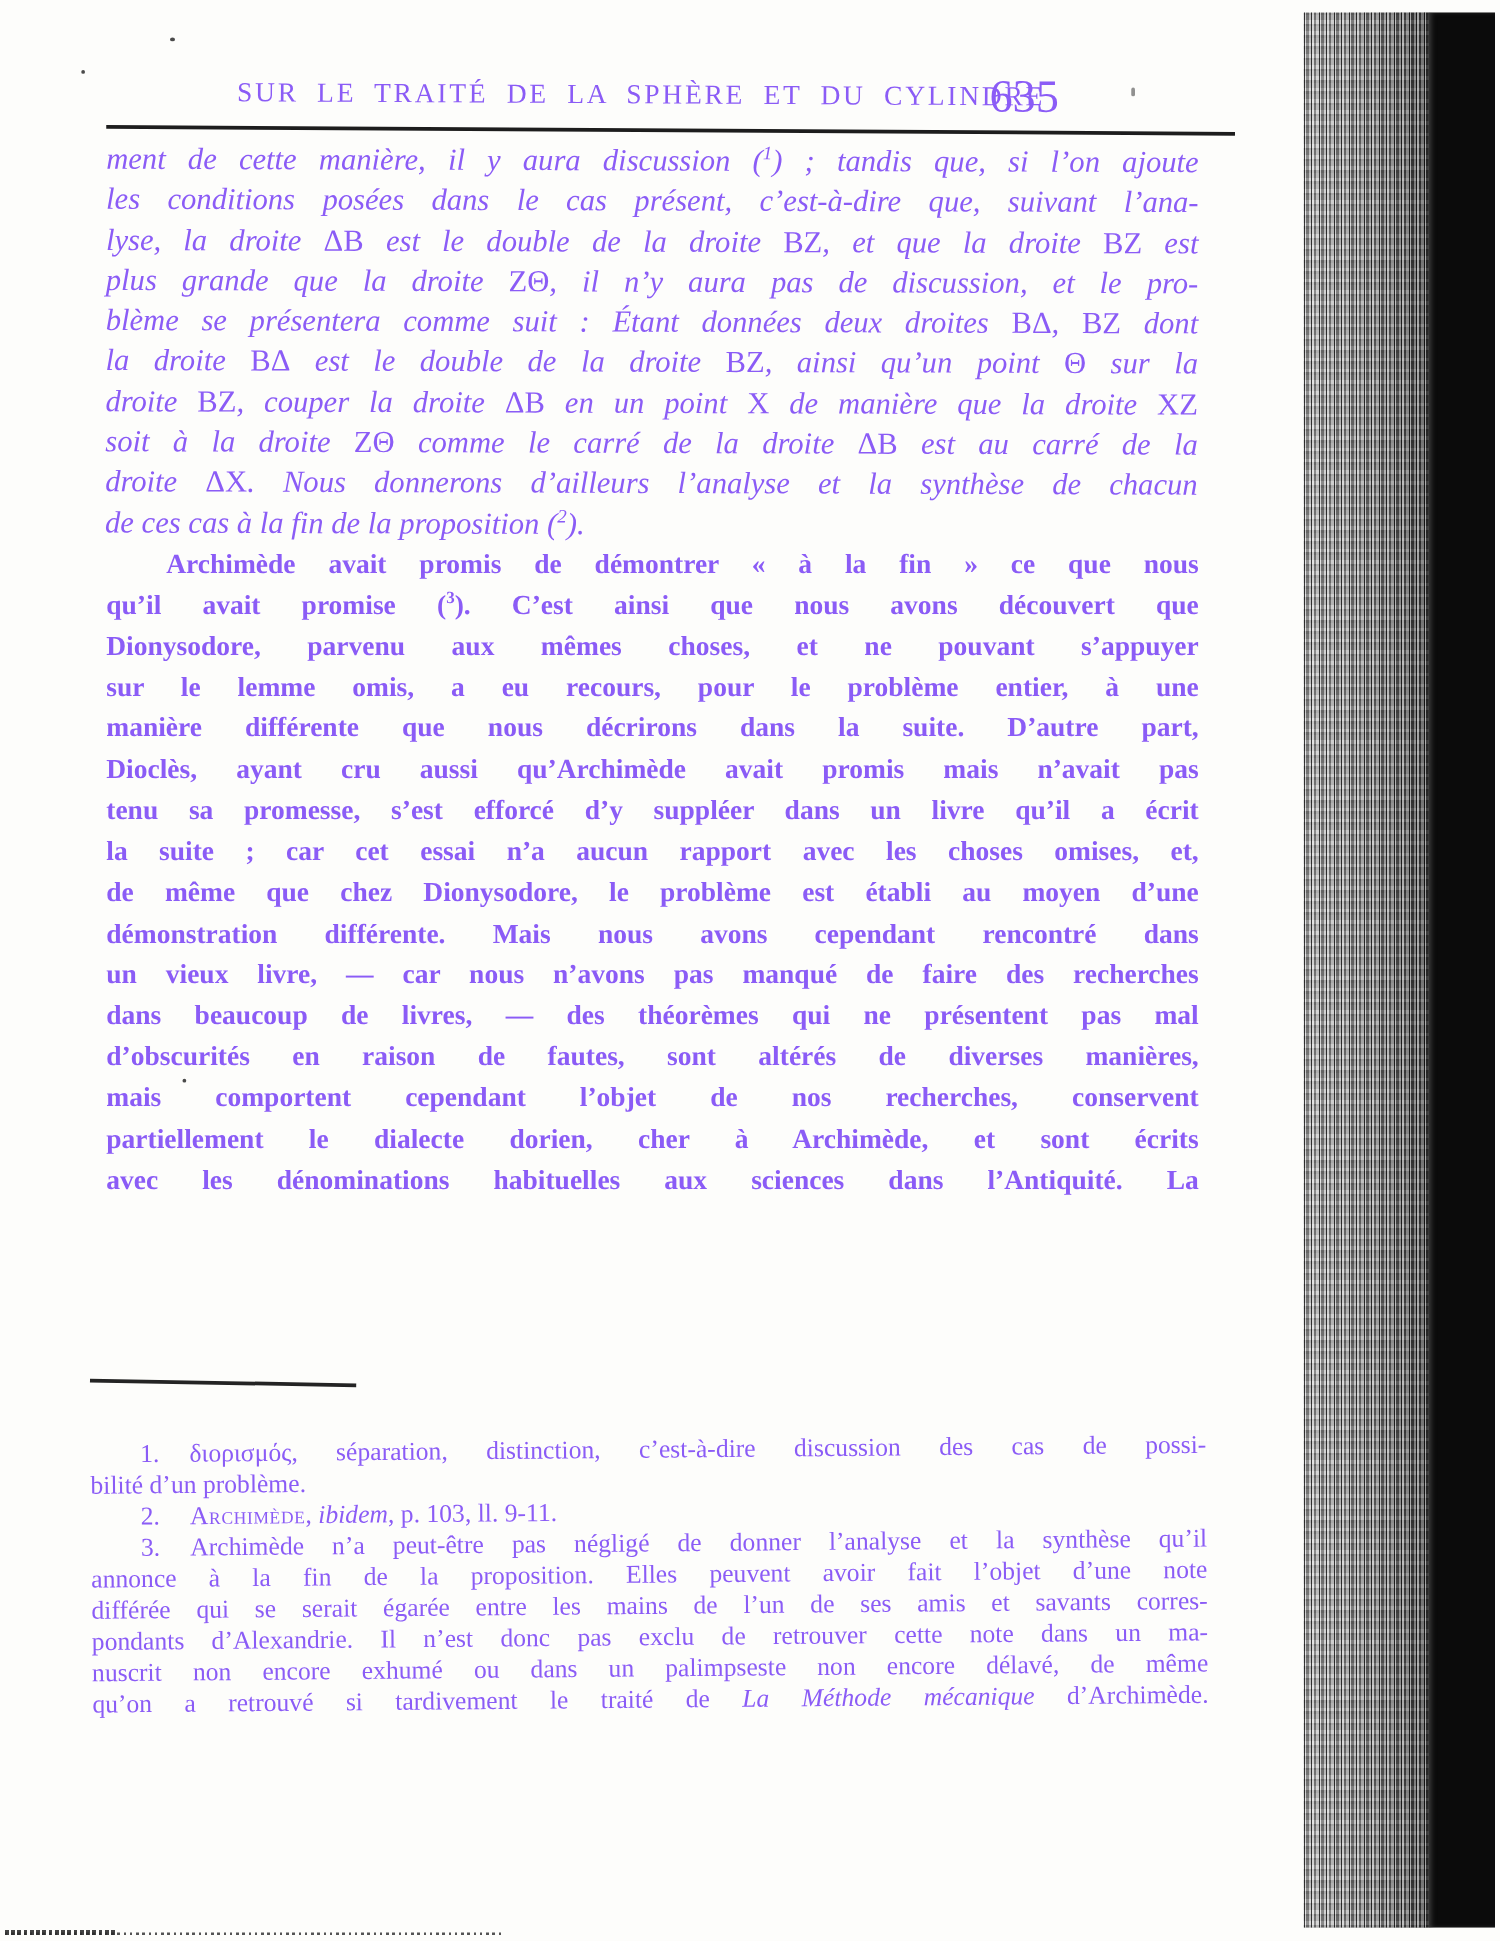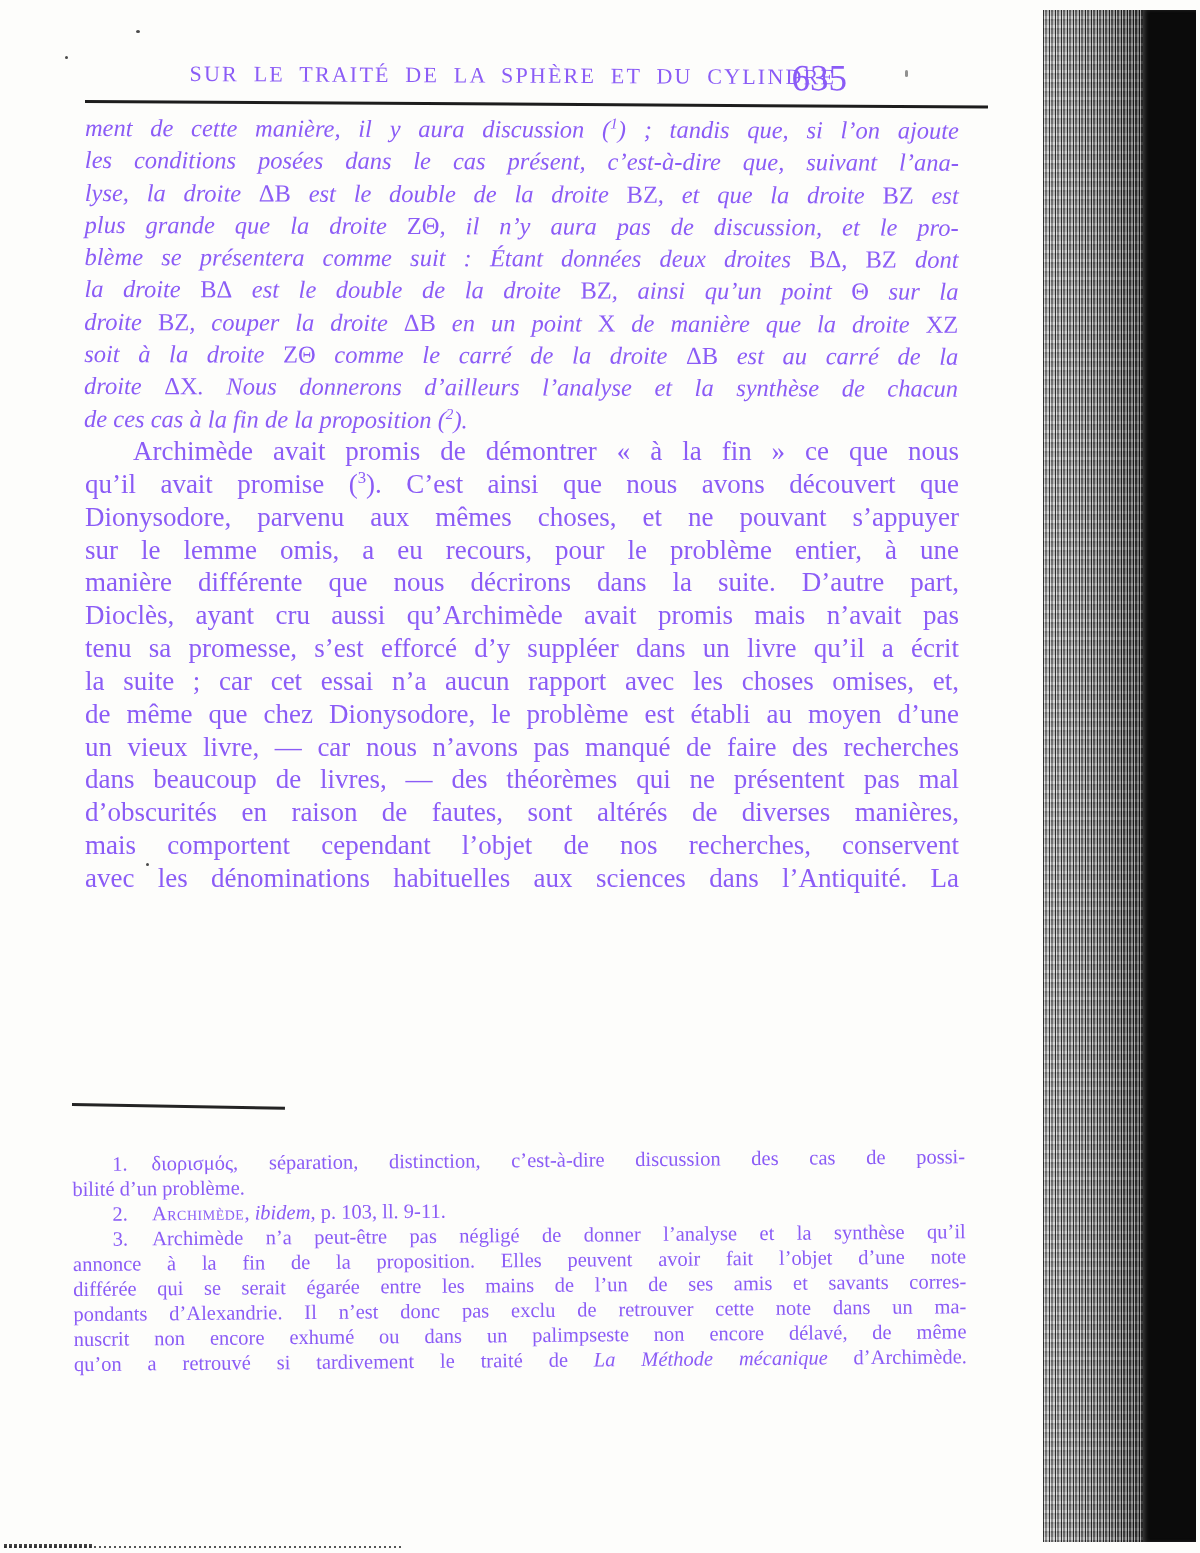--- a/index.html
+++ b/index.html
@@ -19,21 +19,21 @@
   .header-rule {
     position:absolute; left:85px; top:100px; width:903px; height:3px;
     background:#1d1d1d; transform:rotate(0.35deg); transform-origin:left center;
   }
 
   
   .body-text { position:absolute; left:85px; top:112px; width:874px; }
   .para { text-align:justify; }
   .para-italic { font-style:italic; font-size:24.5px; line-height:32.3px; transform:rotate(0.18deg); transform-origin:left top; }
   .para-italic .up { font-style:normal; }
-  .para-roman { font-size:27px; line-height:32.85px; }
+  .para-roman { font-size:22px; line-height:32.85px;font-weight:bold; }
   .para .it, .footnote .it { font-style:italic; }
   .sc { font-variant:small-caps; letter-spacing:0.5px; }
 
   .tline { text-align:justify; text-align-last:justify; }
   .tline.noj { text-align-last:left; }
   .para-roman .ind { text-indent:48px; }
   .tline sup { font-size:62%; line-height:0; vertical-align:super; }
 
   
   .footnote-rule {
@@ -108,24 +108,26 @@
     <div class="para para-roman">
         <div class="tline ind"><span>Archimède avait promis de démontrer « à la fin » ce que nous</span></div>
         <div class="tline"><span>qu’il avait promise (</span><sup>3</sup><span>). C’est ainsi que nous avons découvert que</span></div>
         <div class="tline"><span>Dionysodore, parvenu aux mêmes choses, et ne pouvant s’appuyer</span></div>
         <div class="tline"><span>sur le lemme omis, a eu recours, pour le problème entier, à une</span></div>
         <div class="tline"><span>manière différente que nous décrirons dans la suite. D’autre part,</span></div>
         <div class="tline"><span>Dioclès, ayant cru aussi qu’Archimède avait promis mais n’avait pas</span></div>
         <div class="tline"><span>tenu sa promesse, s’est efforcé d’y suppléer dans un livre qu’il a écrit</span></div>
         <div class="tline"><span>la suite ; car cet essai n’a aucun rapport avec les choses omises, et,</span></div>
         <div class="tline"><span>de même que chez Dionysodore, le problème est établi au moyen d’une</span></div>
+        <div class="tline"><span>démonstration différente. Mais nous avons cependant rencontré dans</span></div>
         <div class="tline"><span>un vieux livre, — car nous n’avons pas manqué de faire des recherches</span></div>
         <div class="tline"><span>dans beaucoup de livres, — des théorèmes qui ne présentent pas mal</span></div>
         <div class="tline"><span>d’obscurités en raison de fautes, sont altérés de diverses manières,</span></div>
         <div class="tline"><span>mais comportent cependant l’objet de nos recherches, conservent</span></div>
+        <div class="tline"><span>partiellement le dialecte dorien, cher à Archimède, et sont écrits</span></div>
         <div class="tline"><span>avec les dénominations habituelles aux sciences dans l’Antiquité. La</span></div>
       </div>
   </main>
 
   <div class="footnote-rule"></div>
 
   <div class="footnotes">
     <div class="footnote">
         <div class="tline ind"><span class="fnm">1.</span><span>διορισμός, séparation, distinction, c’est-à-dire discussion des cas de possi-</span></div>
         <div class="tline noj"><span>bilité d’un problème.</span></div>

